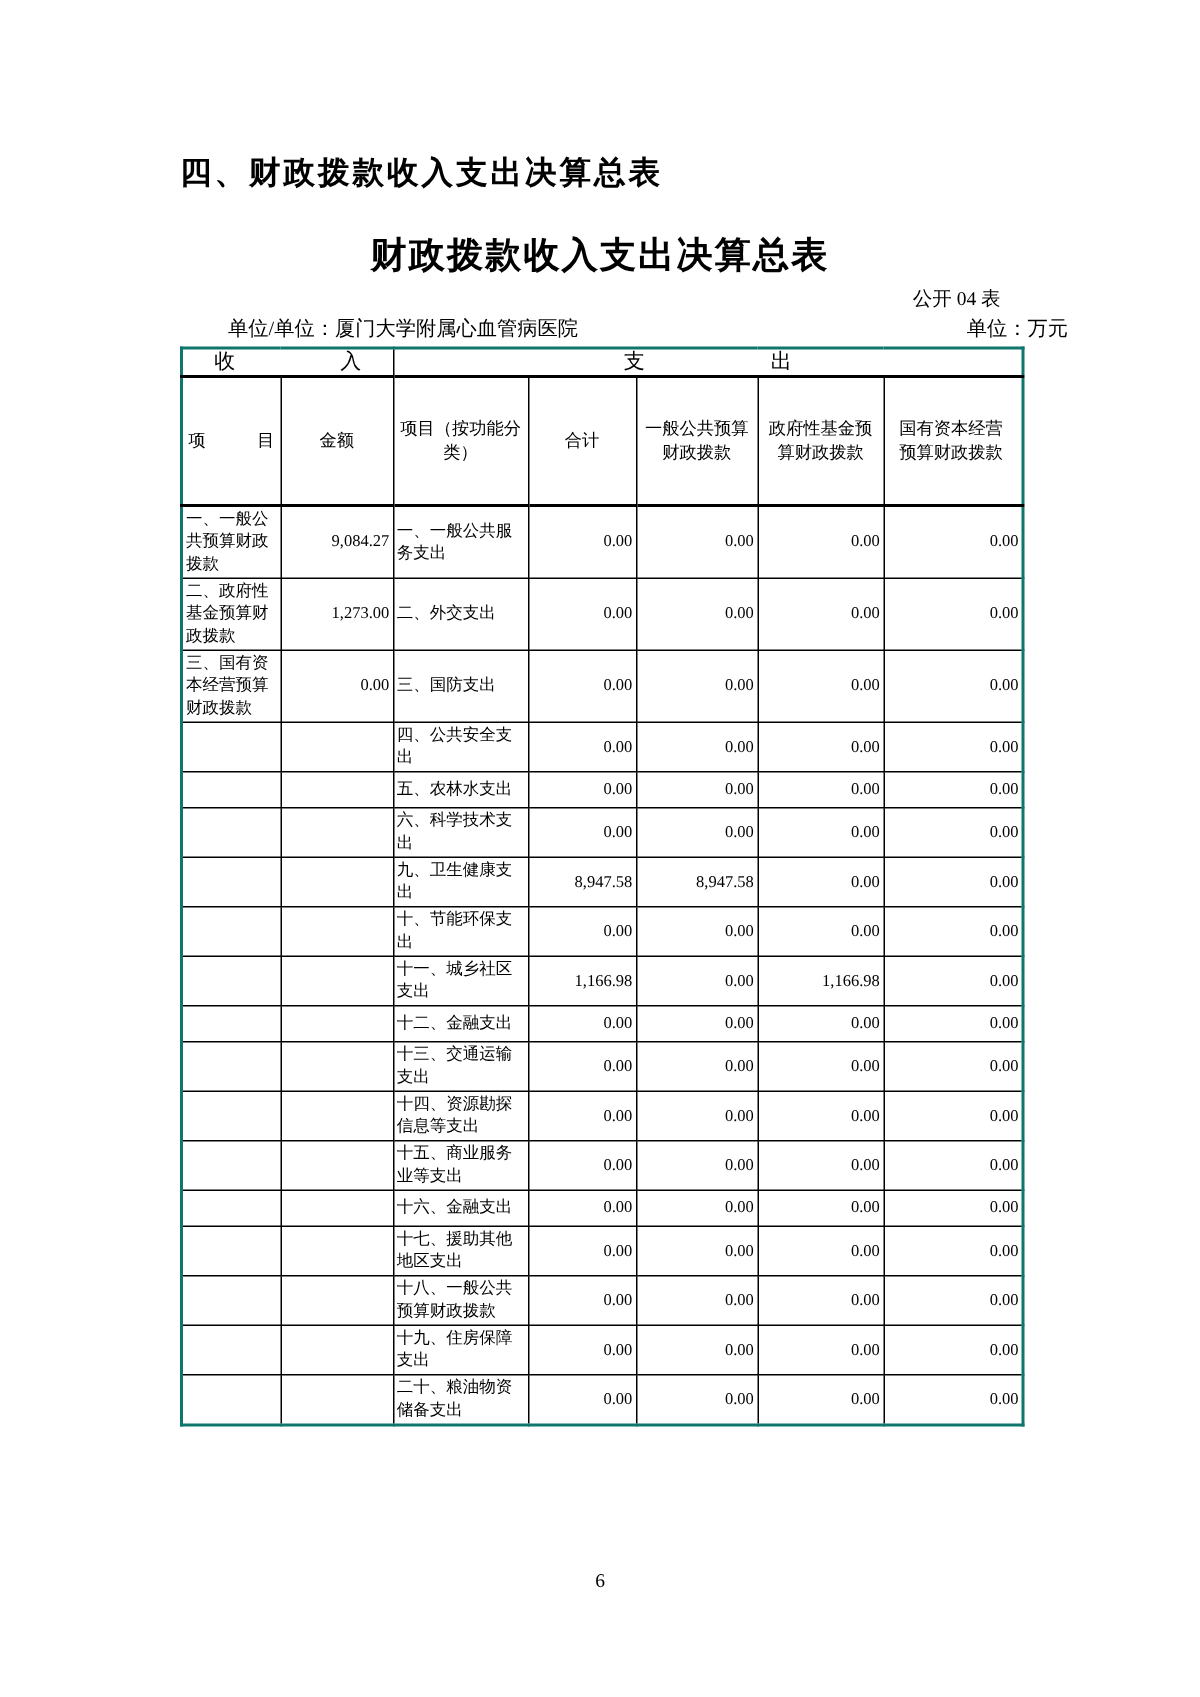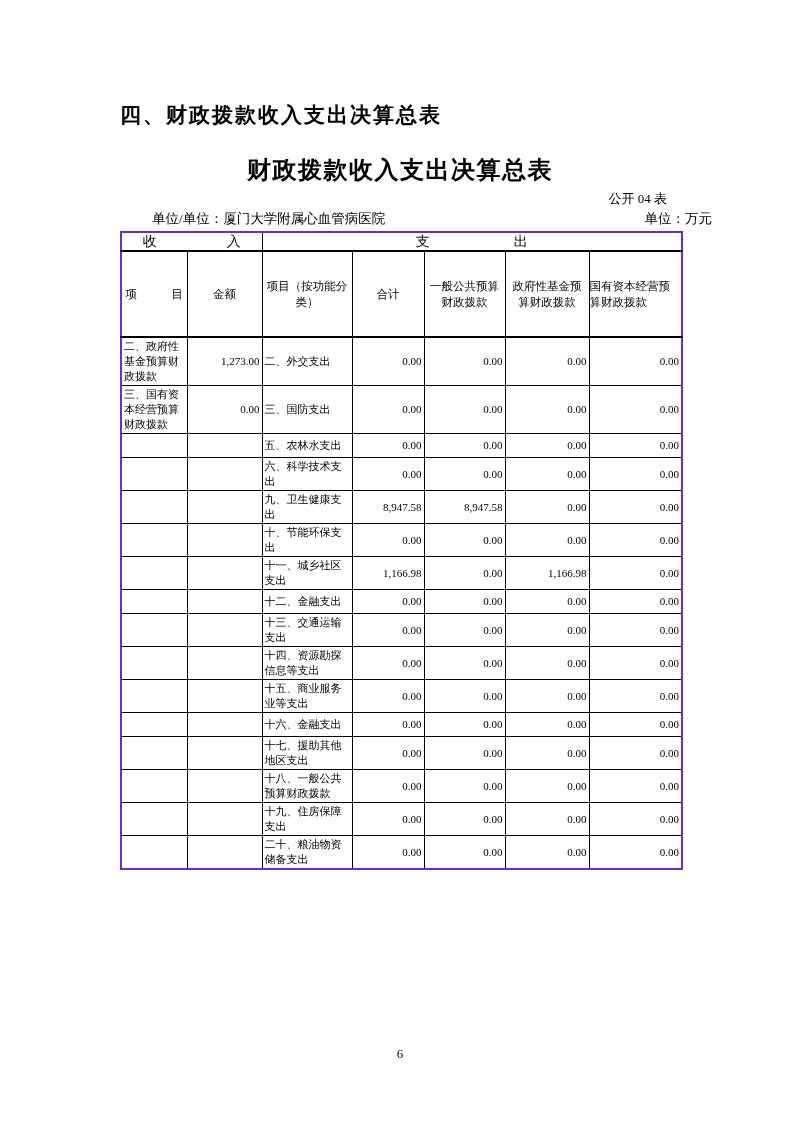--- a/index.html
+++ b/index.html
@@ -46,21 +46,21 @@
     display: flex;
     justify-content: space-between;
     font-size: 13.5px;
     margin-left: 32px;
   }
   table.fiscal-table {
     position: absolute;
     left: 120px; top: 231px; width: 561px;
     border-collapse: collapse;
     table-layout: fixed;
-    border: 2px solid #6d28d9;
+    border: 2px solid #0f766e;
     font-size: 11px;
     line-height: 15px;
   }
   .fiscal-table th, .fiscal-table td {
     border: 1px solid #000;
     vertical-align: middle;
     font-weight: normal;
     padding: 1px 2px;
     overflow: hidden;
   }
@@ -74,21 +74,21 @@
   }
   tr.colhead-row th {
     height: 86px;
     font-size: 11.5px;
     line-height: 16px;
     text-align: center;
     border-bottom: 2px solid #000;
     white-space: normal;
     word-break: break-all;
   }
-  tr.colhead-row th.ch-state { text-align: left; padding-left: 0; }
+  tr.colhead-row th.ch-state { text-align: left; padding-left: 10px; }
   tbody tr { height: 24px; }
   td.c-income-item, td.c-expense-item {
     text-align: left;
     word-break: break-all;
     padding-left: 2px; padding-right: 1px;
   }
   td.c-amount, td.c-num {
     text-align: right;
     padding-right: 2px;
     white-space: nowrap;
@@ -136,40 +136,58 @@
         <th>金额</th>
         <th>项目（按功能分类）</th>
         <th>合计</th>
         <th>一般公共预算财政拨款</th>
         <th>政府性基金预算财政拨款</th>
         <th class="ch-state">国有资本经营预算财政拨款</th>
       </tr>
     </thead>
     <tbody id="tbody">
         <tr>
+          <td class="c-income-item">一、一般公共预算财政拨款</td>
+          <td class="c-amount">9,084.27</td>
+          <td class="c-expense-item">一、一般公共服务支出</td>
+          <td class="c-num">0.00</td>
+          <td class="c-num">0.00</td>
+          <td class="c-num">0.00</td>
+          <td class="c-num">0.00</td>
+        </tr>
+        <tr>
           <td class="c-income-item">二、政府性基金预算财政拨款</td>
           <td class="c-amount">1,273.00</td>
           <td class="c-expense-item">二、外交支出</td>
           <td class="c-num">0.00</td>
           <td class="c-num">0.00</td>
           <td class="c-num">0.00</td>
           <td class="c-num">0.00</td>
         </tr>
         <tr>
           <td class="c-income-item">三、国有资本经营预算财政拨款</td>
           <td class="c-amount">0.00</td>
           <td class="c-expense-item">三、国防支出</td>
           <td class="c-num">0.00</td>
           <td class="c-num">0.00</td>
           <td class="c-num">0.00</td>
           <td class="c-num">0.00</td>
         </tr>
         <tr>
           <td class="c-income-item"></td>
           <td class="c-amount"></td>
+          <td class="c-expense-item">四、公共安全支出</td>
+          <td class="c-num">0.00</td>
+          <td class="c-num">0.00</td>
+          <td class="c-num">0.00</td>
+          <td class="c-num">0.00</td>
+        </tr>
+        <tr>
+          <td class="c-income-item"></td>
+          <td class="c-amount"></td>
           <td class="c-expense-item">五、农林水支出</td>
           <td class="c-num">0.00</td>
           <td class="c-num">0.00</td>
           <td class="c-num">0.00</td>
           <td class="c-num">0.00</td>
         </tr>
         <tr>
           <td class="c-income-item"></td>
           <td class="c-amount"></td>
           <td class="c-expense-item">六、科学技术支出</td>

